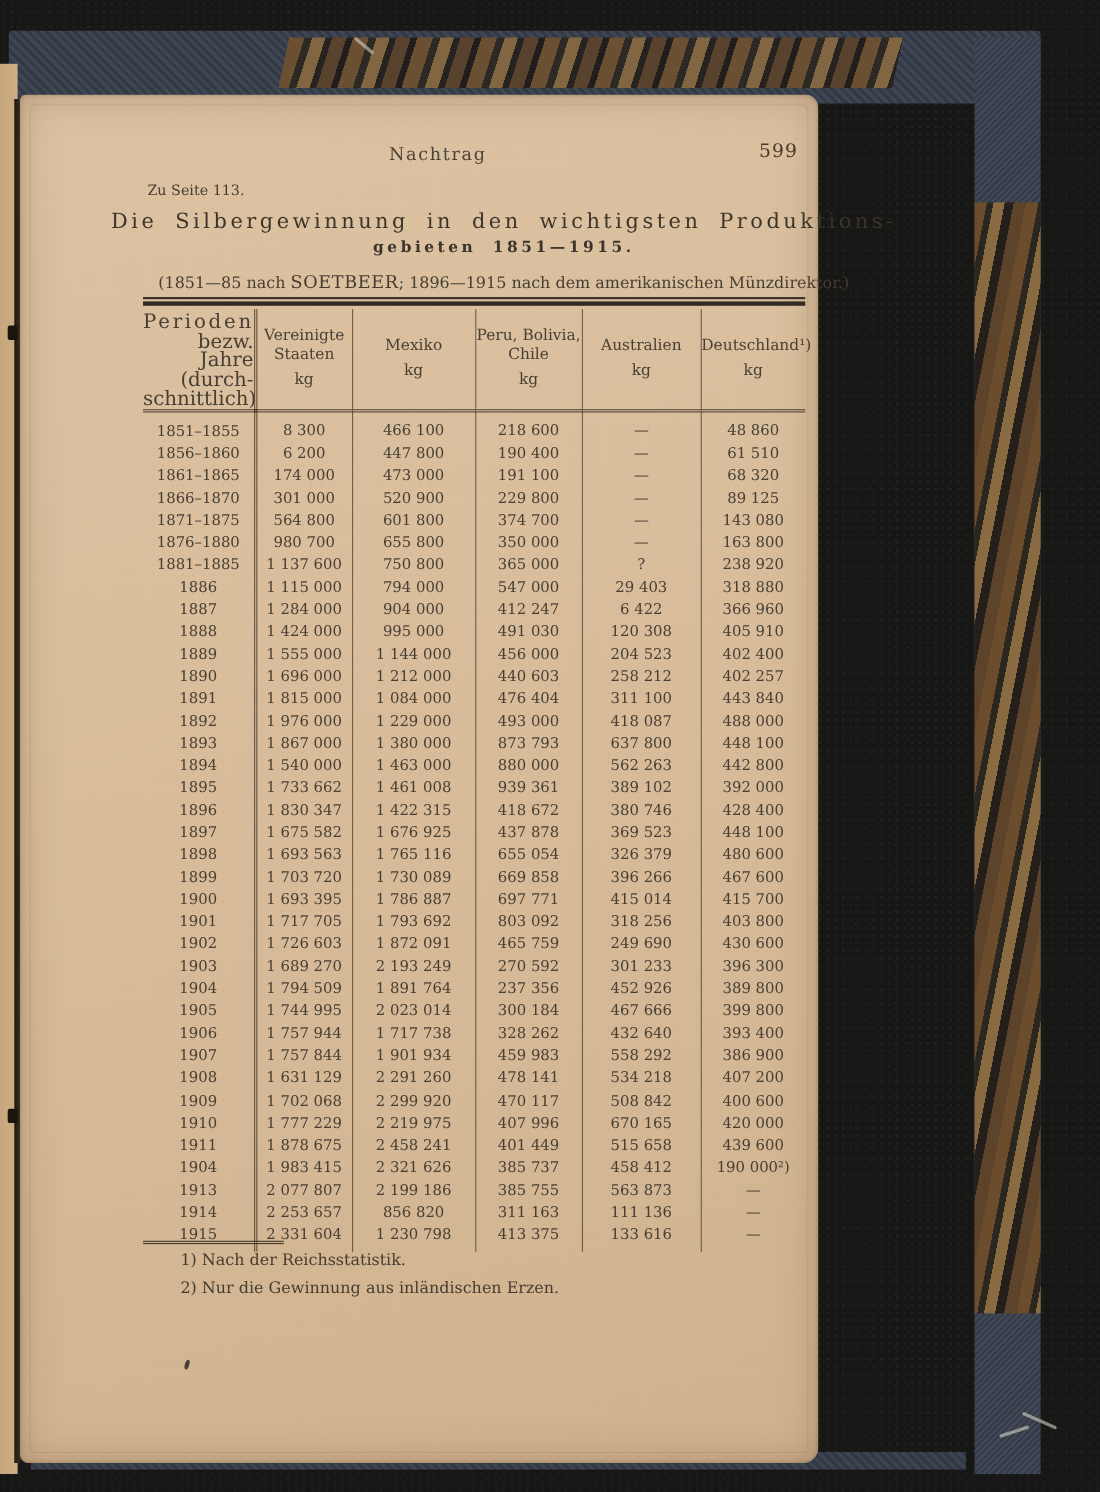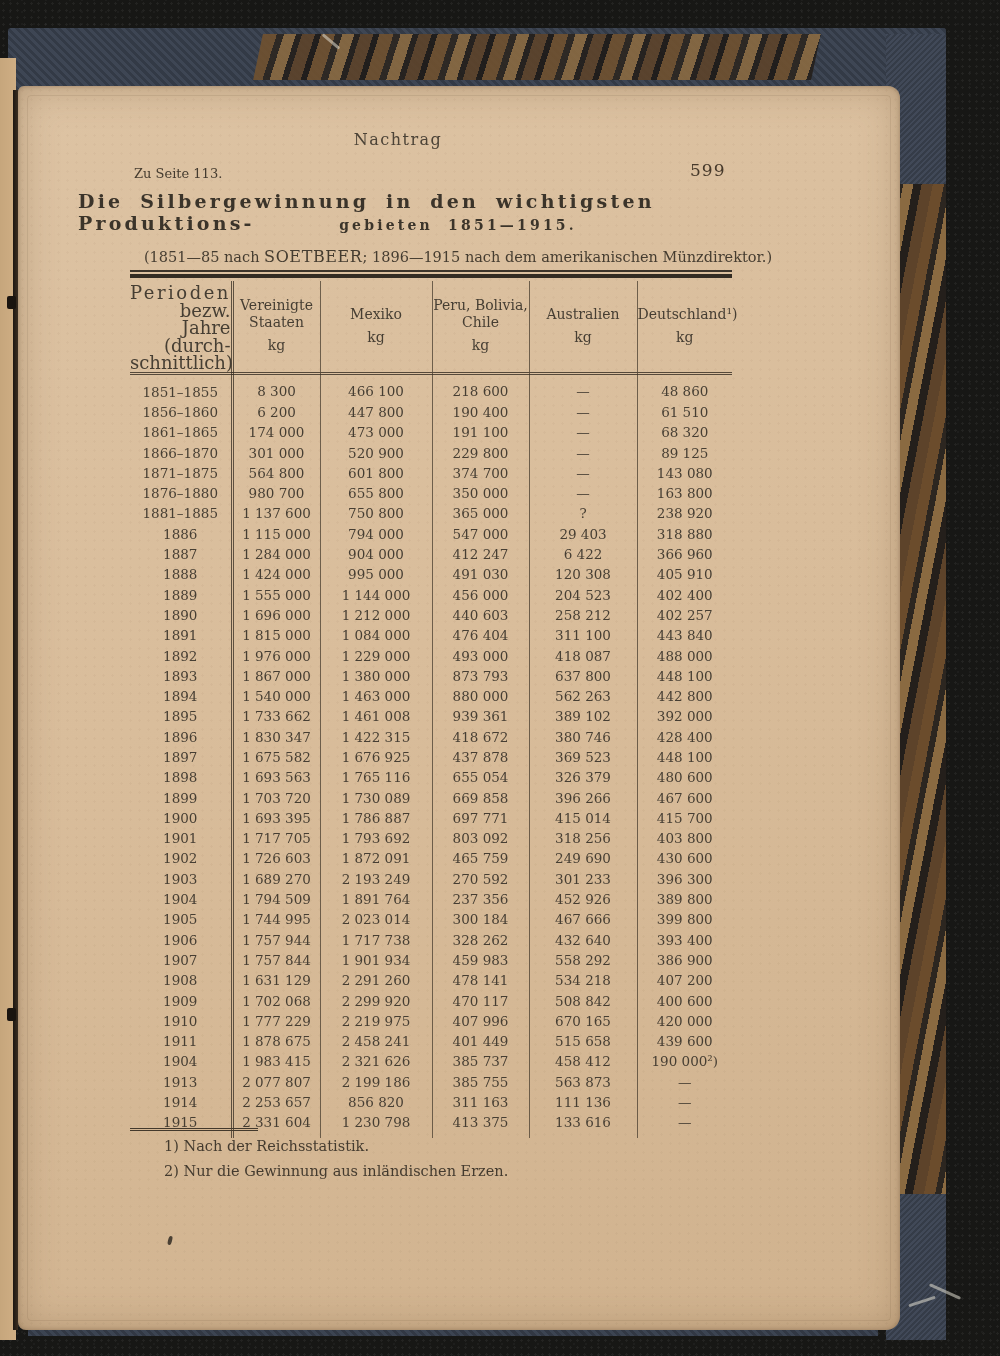--- a/index.html
+++ b/index.html
@@ -48,42 +48,42 @@
     position:absolute;left:0;top:58px;width:16px;height:1282px;z-index:2;
     background:linear-gradient(90deg,#c6a67c,#cfae84);
   }
   .gutter{
     position:absolute;left:13px;top:90px;width:5px;height:1240px;z-index:3;
     background:linear-gradient(90deg,#1d1712,#3a2d20);
   }
   .stitch{position:absolute;left:7px;width:9px;height:13px;background:#1a140f;z-index:4;border-radius:2px;}
   
   .page{
-    position:absolute;left:18px;top:86px;width:882px;height:1244px;z-index:5;
+    position:absolute;left:18px;top:86px;width:726px;height:1244px;z-index:5;
     background:
       radial-gradient(rgba(120,90,60,0.05) 1px, transparent 1.4px),
       linear-gradient(163deg,#ddc3a3 0%,#d9bd9b 45%,#d0b28e 100%);
     background-size:9px 9px,100% 100%;
     border-radius:6px 12px 14px 8px;
     box-shadow:inset 0 0 38px rgba(110,80,50,0.35), inset 0 0 4px rgba(90,65,40,0.4);
   }
   .page::after{
     content:"";position:absolute;inset:9px;border:1px solid rgba(100,75,50,0.12);
     border-radius:4px;pointer-events:none;
   }
   .ink{color:#453c30;}
   .running-title{
     position:absolute;top:44px;left:0;width:760px;text-align:center;
     font-size:16px;letter-spacing:1.5px;color:#4c4337;
   }
-  .page-num{position:absolute;top:42px;left:672px;font-size:17px;color:#46392b;letter-spacing:1px;margin-top:32px;}
+  .page-num{position:absolute;top:42px;left:672px;font-size:17px;color:#46392b;letter-spacing:1px;}
   .ref-note{position:absolute;top:80px;left:116px;font-size:13px;color:#443b2f;}
   .title-l1{
-    position:absolute;top:104px;left:60px;width:760px;
-    font-size:19px;font-weight:700;letter-spacing:3.2px;word-spacing:7px;color:#3b342a;
+    position:absolute;top:104px;left:60px;width:760px;text-align:center;
+    font-size:19px;font-weight:400;letter-spacing:3.2px;word-spacing:7px;color:#3b342a;
   }
   .title-l2{
     position:absolute;top:131px;left:60px;width:760px;text-align:center;
     font-size:14px;font-weight:600;letter-spacing:3.2px;word-spacing:7px;color:#3b342a;
   }
   .subtitle{
     position:absolute;top:161px;left:60px;width:760px;text-align:center;
     font-size:14.5px;color:#453c30;
   }
   .subtitle .sc{text-transform:uppercase;font-size:16px;letter-spacing:.6px;}

